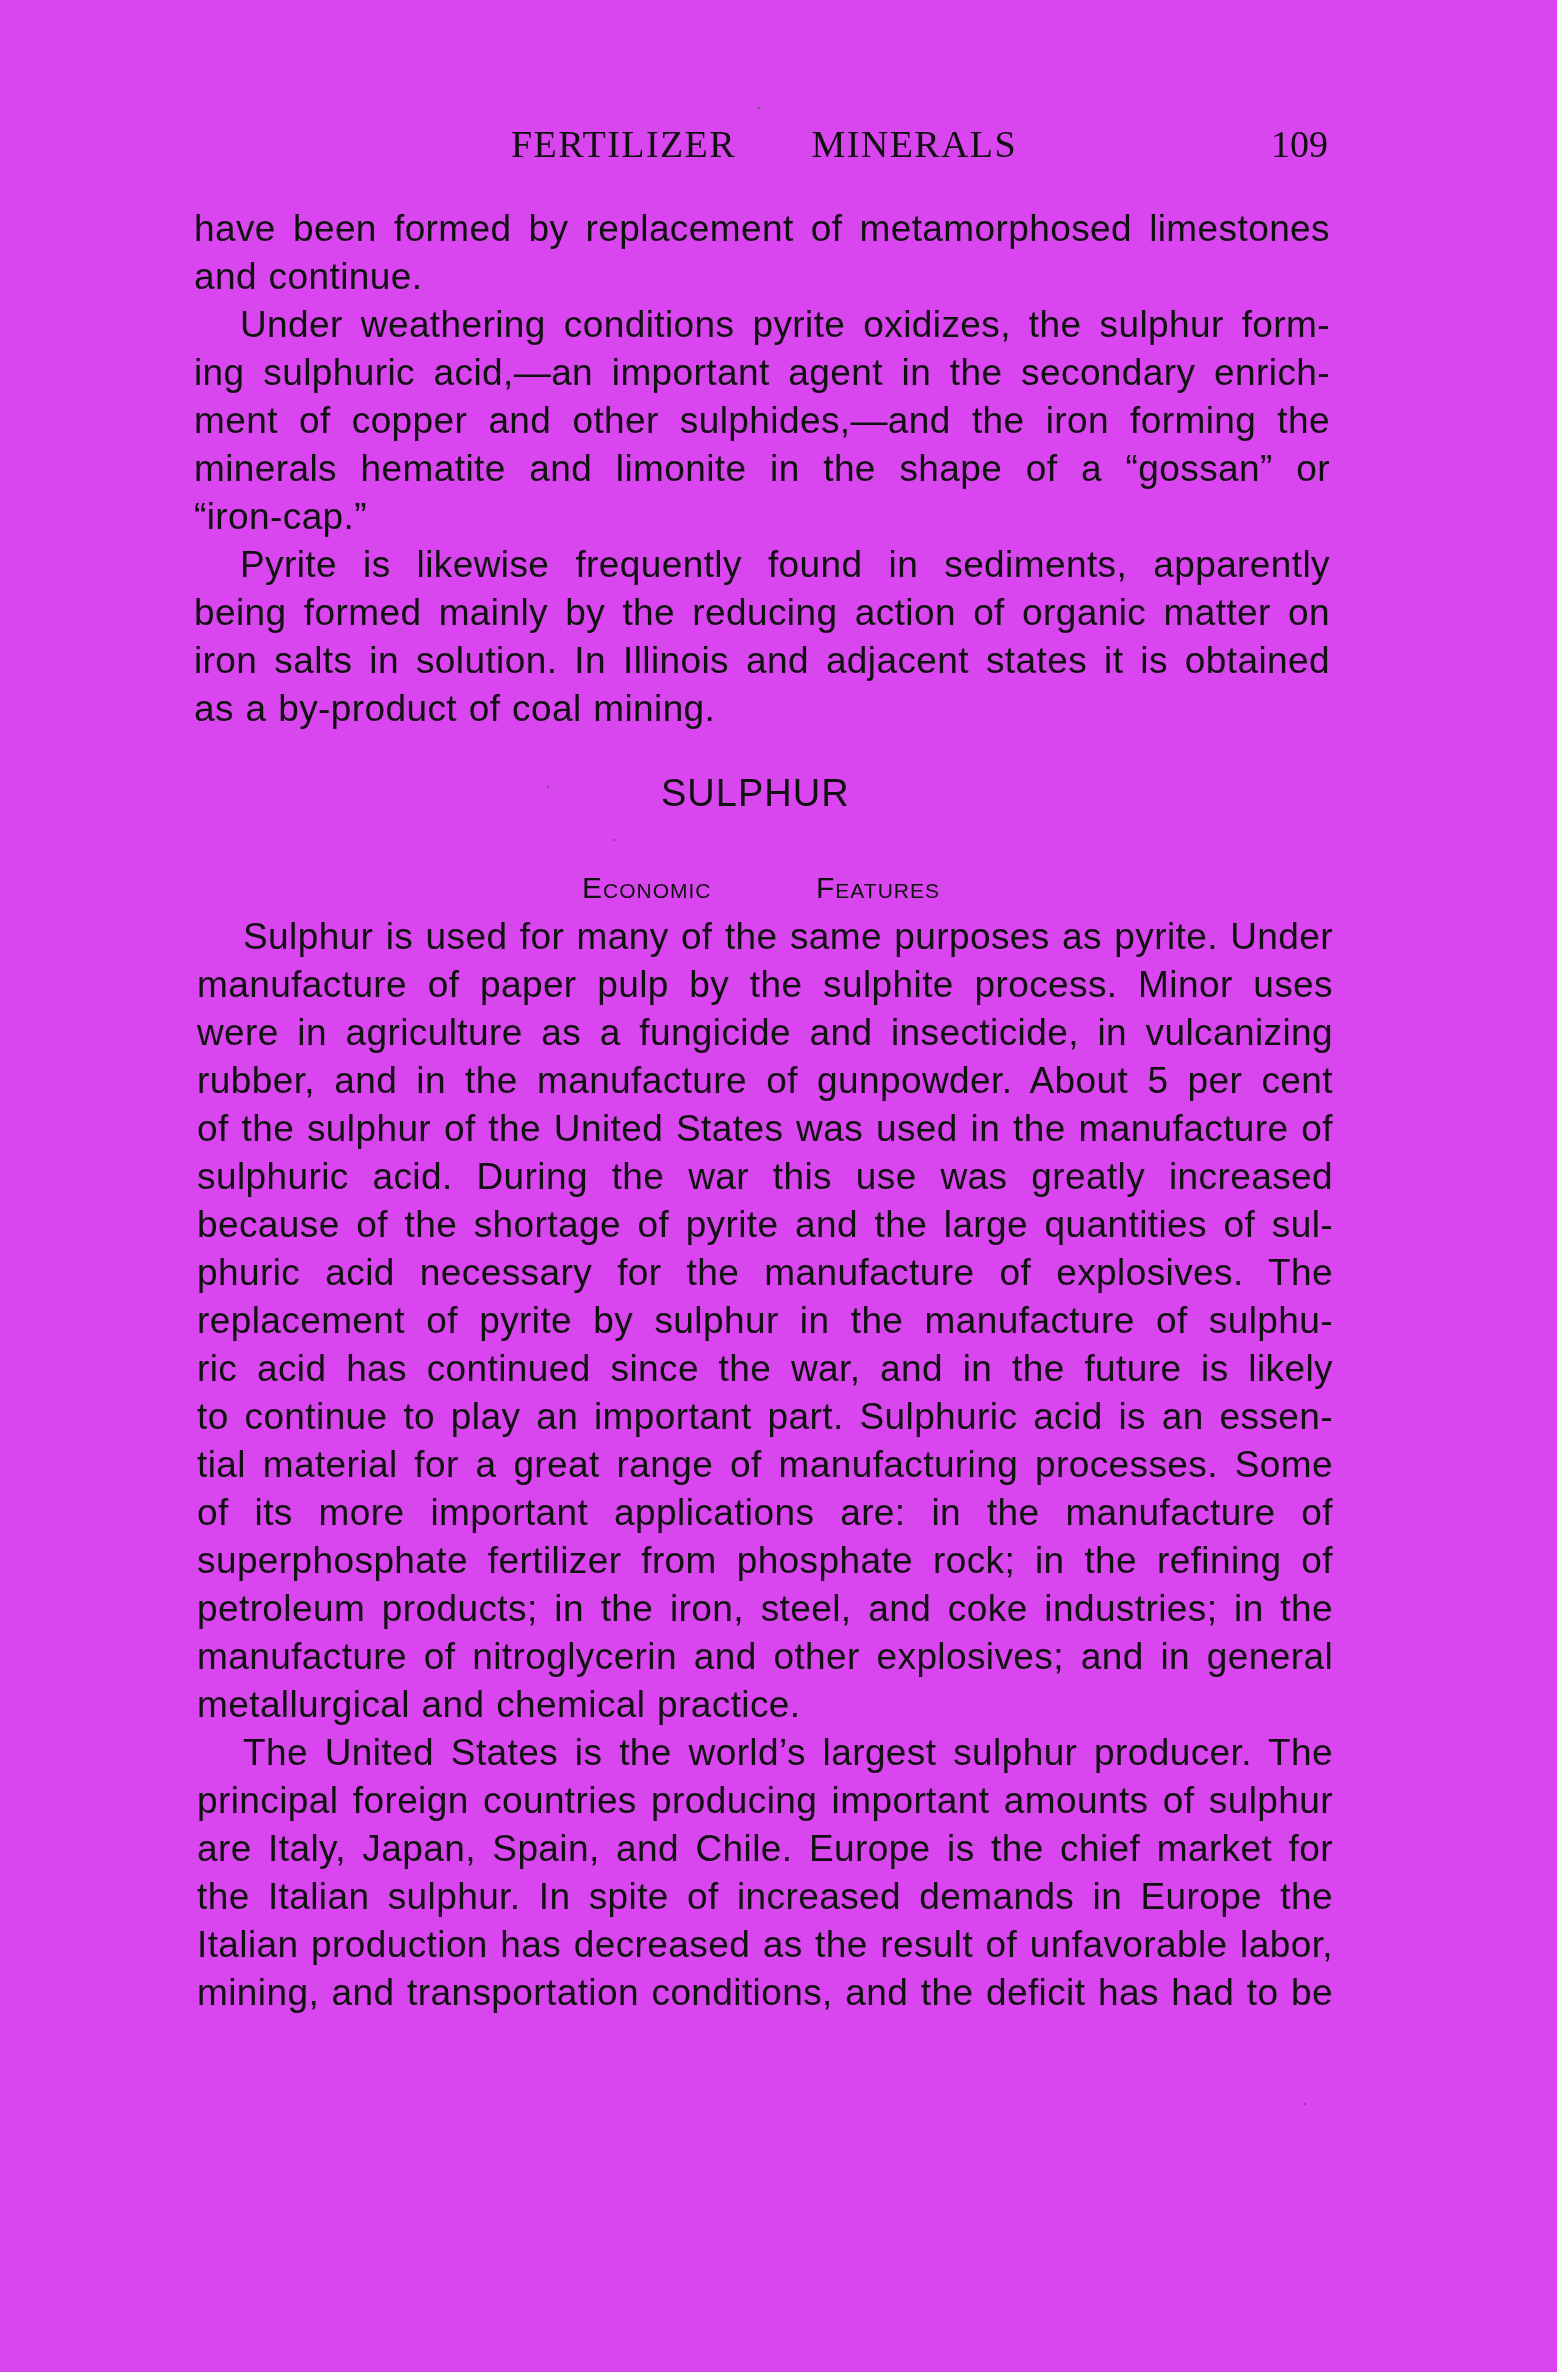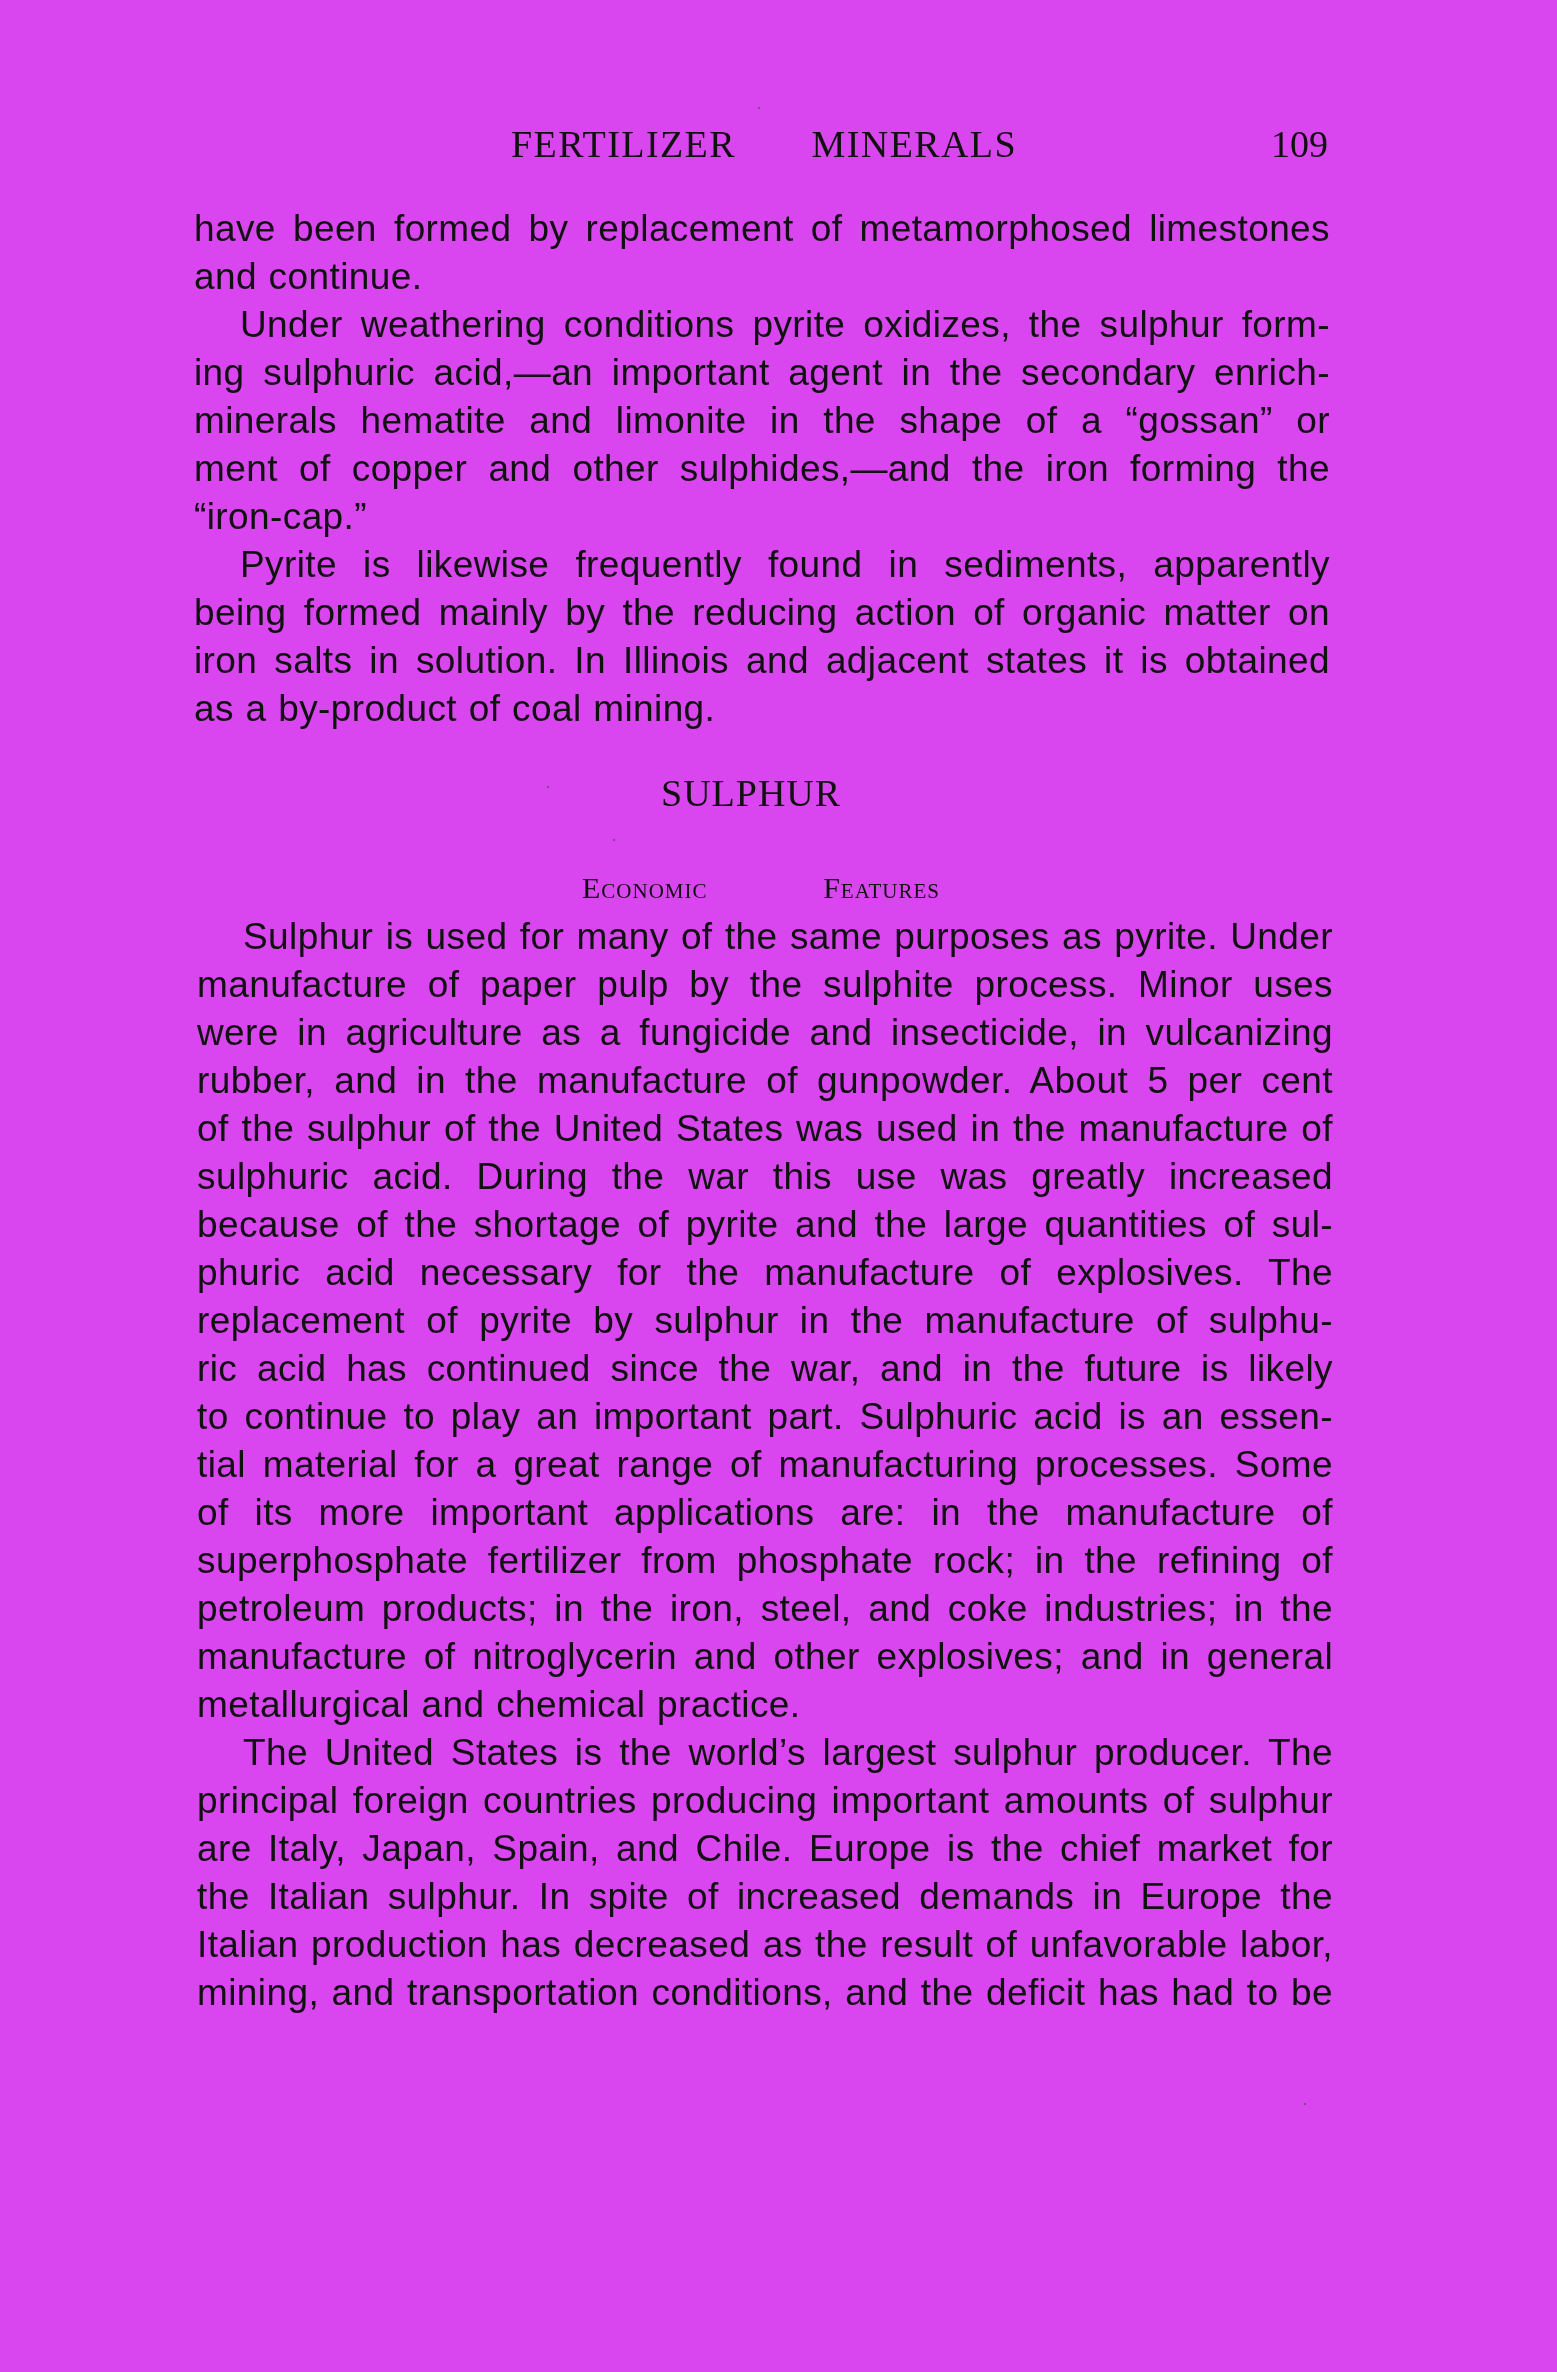--- a/index.html
+++ b/index.html
@@ -69,21 +69,21 @@
     text-align-last: left;
   }
   .line.indent {
     padding-left: 46px;
   }
   .section-title {
     position: absolute;
     left: 0;
     width: 1558px;
     text-align: center;
-    font-family: Liberation Serif, serif;
+    font-family: Liberation Sans, sans-serif;
   }
   .section-title.main {
     top: 772px;
     left: 661px;
     width: 193px;
     font-size: 38px;
     line-height: 42px;
     letter-spacing: 1px;
     text-align: justify;
     text-align-last: justify;
@@ -117,22 +117,22 @@
   <div class="page-number">109</div>
 
   <div class="block" id="upper-block" style="top: 205px;">
       <div>
         <div class="line">have been formed by replacement of metamorphosed limestones</div>
         <div class="line last">and continue.</div>
       </div>
       <div>
         <div class="line indent">Under weathering conditions pyrite oxidizes, the sulphur form-</div>
         <div class="line">ing sulphuric acid,—an important agent in the secondary enrich-</div>
+        <div class="line">ment of copper and other sulphides,—and the iron forming the</div>
         <div class="line">minerals hematite and limonite in the shape of a “gossan” or</div>
-        <div class="line">ment of copper and other sulphides,—and the iron forming the</div>
         <div class="line last">“iron-cap.”</div>
       </div>
       <div>
         <div class="line indent">Pyrite is likewise frequently found in sediments, apparently</div>
         <div class="line">being formed mainly by the reducing action of organic matter on</div>
         <div class="line">iron salts in solution.  In Illinois and adjacent states it is obtained</div>
         <div class="line last">as a by-product of coal mining.</div>
       </div>
     </div>
 

